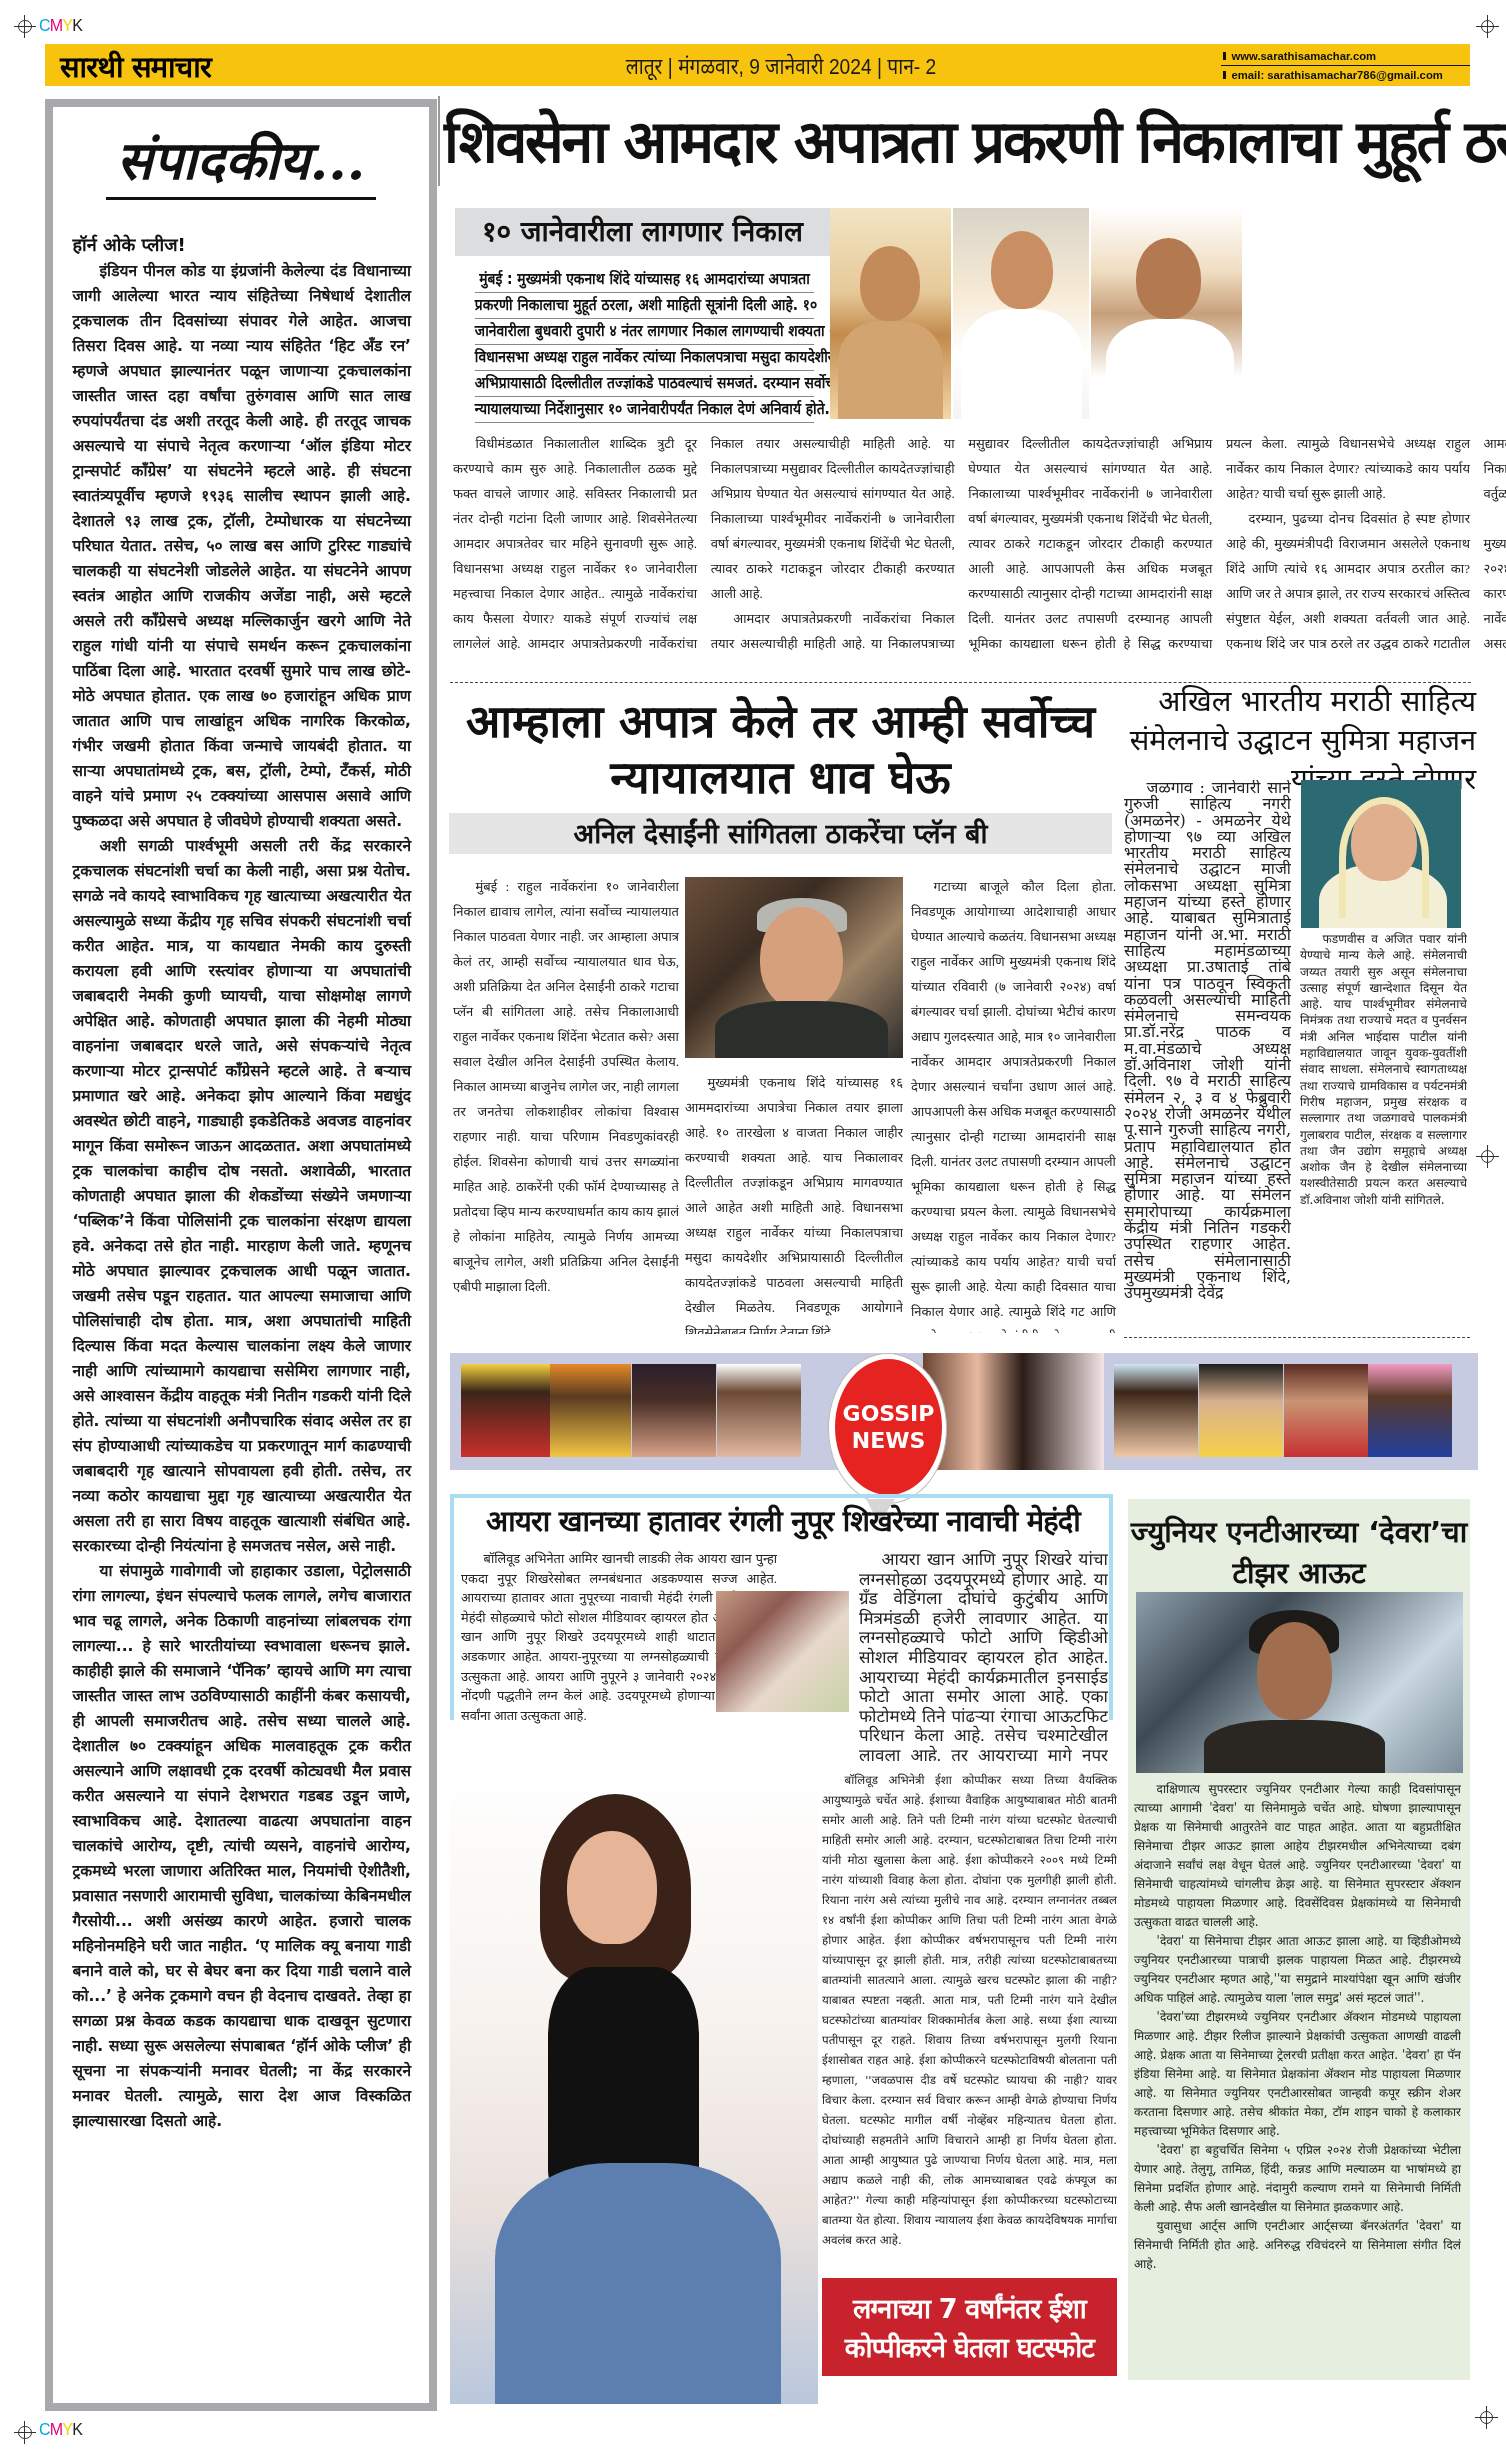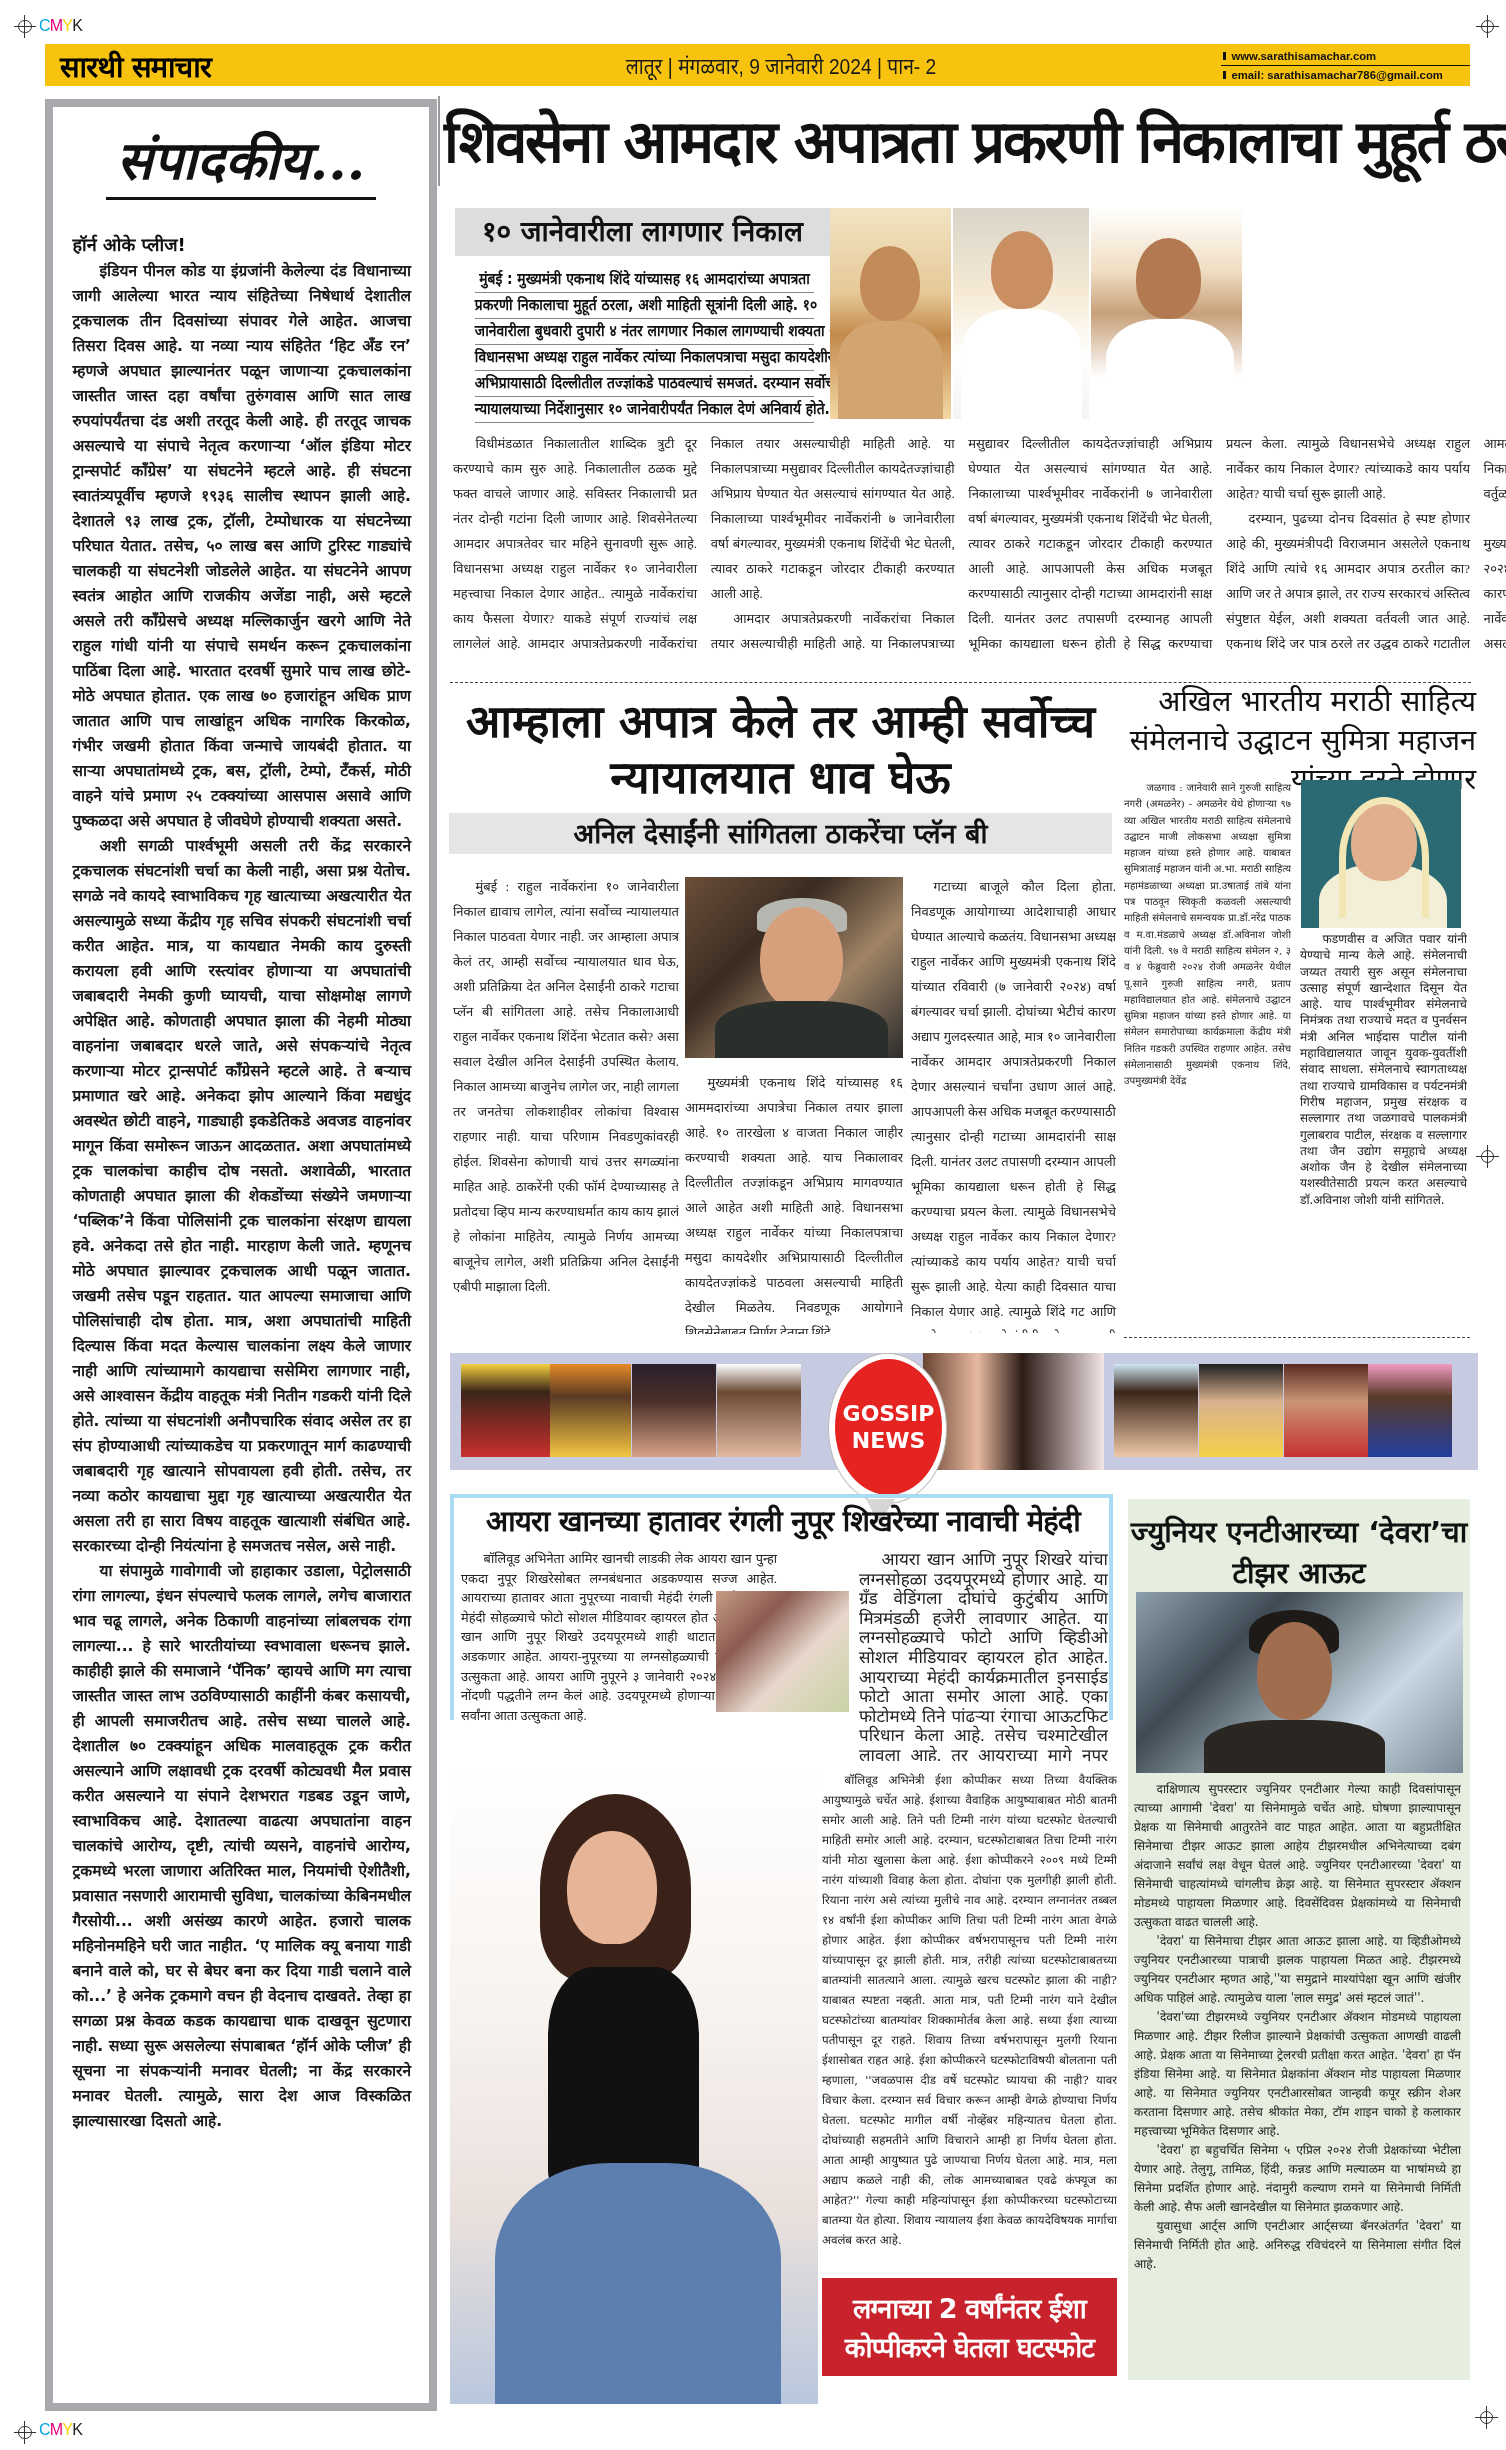--- a/index.html
+++ b/index.html
@@ -182,21 +182,21 @@
   <div class="ph-body"></div>
 </div>
 <div class="col-text" style="left:685px;top:1070px;width:218px;height:264px;overflow:hidden;">
   <p>मुख्यमंत्री एकनाथ शिंदे यांच्यासह १६ आममदारांच्या अपात्रेचा निकाल तयार झाला आहे. १० तारखेला ४ वाजता निकाल जाहीर करण्याची शक्यता आहे. याच निकालावर दिल्लीतील तज्ज्ञांकडून अभिप्राय मागवण्यात आले आहेत अशी माहिती आहे. विधानसभा अध्यक्ष राहुल नार्वेकर यांच्या निकालपत्राचा मसुदा कायदेशीर अभिप्रायासाठी दिल्लीतील कायदेतज्ज्ञांकडे पाठवला असल्याची माहिती देखील मिळतेय. निवडणूक आयोगाने शिवसेनेबाबत निर्णय देताना शिंदे</p>
 </div>
 <div class="col-text" style="left:911px;top:874px;width:205px;height:459px;overflow:hidden;">
   <p>गटाच्या बाजूले कौल दिला होता. निवडणूक आयोगाच्या आदेशाचाही आधार घेण्यात आल्याचे कळतंय. विधानसभा अध्यक्ष राहुल नार्वेकर आणि मुख्यमंत्री एकनाथ शिंदे यांच्यात रविवारी (७ जानेवारी २०२४) वर्षा बंगल्यावर चर्चा झाली. दोघांच्या भेटीचं कारण अद्याप गुलदस्त्यात आहे, मात्र १० जानेवारीला नार्वेकर आमदार अपात्रतेप्रकरणी निकाल देणार असल्यानं चर्चांना उधाण आलं आहे. आपआपली केस अधिक मजबूत करण्यासाठी त्यानुसार दोन्ही गटाच्या आमदारांनी साक्ष दिली. यानंतर उलट तपासणी दरम्यान आपली भूमिका कायद्याला धरून होती हे सिद्ध करण्याचा प्रयत्न केला. त्यामुळे विधानसभेचे अध्यक्ष राहुल नार्वेकर काय निकाल देणार? त्यांच्याकडे काय पर्याय आहेत? याची चर्चा सुरू झाली आहे. येत्या काही दिवसात याचा निकाल येणार आहे. त्यामुळे शिंदे गट आणि ठाकरे गट अशा दोघांनीही जोरदार तयारी केली आहे. या निकालाकडे सर्वांचे लक्ष लागले आहे.</p>
 </div>
 
 <h2 class="h2 sahitya-head">अखिल भारतीय मराठी साहित्य संमेलनाचे उद्घाटन सुमित्रा महाजन यांच्या हस्ते होणार</h2>
-<div class="col-text" style="left:1124px;top:780px;width:167px;height:550px;overflow:hidden;font-family:'DejaVu Serif',serif;font-size:10px;line-height:16.3px;">
+<div class="col-text" style="left:1124px;top:780px;width:167px;height:550px;overflow:hidden;font-family:'DejaVu Serif',serif;font-size:16px;line-height:16.3px;">
   <p>जळगाव : जानेवारी साने गुरुजी साहित्य नगरी (अमळनेर) - अमळनेर येथे होणाऱ्या ९७ व्या अखिल भारतीय मराठी साहित्य संमेलनाचे उद्घाटन माजी लोकसभा अध्यक्षा सुमित्रा महाजन यांच्या हस्ते होणार आहे. याबाबत सुमित्राताई महाजन यांनी अ.भा. मराठी साहित्य महामंडळाच्या अध्यक्षा प्रा.उषाताई तांबे यांना पत्र पाठवून स्विकृती कळवली असल्याची माहिती संमेलनाचे समन्वयक प्रा.डॉ.नरेंद्र पाठक व म.वा.मंडळाचे अध्यक्ष डॉ.अविनाश जोशी यांनी दिली. ९७ वे मराठी साहित्य संमेलन २, ३ व ४ फेब्रुवारी २०२४ रोजी अमळनेर येथील पू.साने गुरुजी साहित्य नगरी, प्रताप महाविद्यालयात होत आहे. संमेलनाचे उद्घाटन सुमित्रा महाजन यांच्या हस्ते होणार आहे. या संमेलन समारोपाच्या कार्यक्रमाला केंद्रीय मंत्री नितिन गडकरी उपस्थित राहणार आहेत. तसेच संमेलानासाठी मुख्यमंत्री एकनाथ शिंदे, उपमुख्यमंत्री देवेंद्र</p>
 </div>
 <div class="photo ph-mahajan">
   <div class="ph-body"></div>
   <div class="ph-face"></div>
   <div class="ph-veil"></div>
 </div>
 <div class="col-text" style="left:1300px;top:931px;width:167px;height:399px;overflow:hidden;font-family:'DejaVu Serif',serif;font-size:12px;line-height:16.3px;">
   <p>फडणवीस व अजित पवार यांनी येण्याचे मान्य केले आहे. संमेलनाची जय्यत तयारी सुरु असून संमेलनाचा उत्साह संपूर्ण खान्देशात दिसून येत आहे. याच पार्श्वभूमीवर संमेलनाचे निमंत्रक तथा राज्याचे मदत व पुनर्वसन मंत्री अनिल भाईदास पाटील यांनी महाविद्यालयात जावून युवक-युवतींशी संवाद साधला. संमेलनाचे स्वागताध्यक्ष तथा राज्याचे ग्रामविकास व पर्यटनमंत्री गिरीष महाजन, प्रमुख संरक्षक व सल्लागार तथा जळगावचे पालकमंत्री गुलाबराव पाटील, संरक्षक व सल्लागार तथा जैन उद्योग समूहाचे अध्यक्ष अशोक जैन हे देखील संमेलनाच्या यशस्वीतेसाठी प्रयत्न करत असल्याचे डॉ.अविनाश जोशी यांनी सांगितले.</p>
 </div>
@@ -238,21 +238,21 @@
 
 <div class="photo ph-isha">
   <div class="isha-hair"></div>
   <div class="isha-face"></div>
   <div class="isha-body"></div>
   <div class="isha-jeans"></div>
 </div>
 <div class="col-text" style="left:822px;top:1770px;width:295px;height:501px;overflow:hidden;font-family:'DejaVu Serif',serif;font-size:11.7px;line-height:20px;">
   <p>बॉलिवूड अभिनेत्री ईशा कोप्पीकर सध्या तिच्या वैयक्तिक आयुष्यामुळे चर्चेत आहे. ईशाच्या वैवाहिक आयुष्याबाबत मोठी बातमी समोर आली आहे. तिने पती टिम्मी नारंग यांच्या घटस्फोट घेतल्याची माहिती समोर आली आहे. दरम्यान, घटस्फोटाबाबत तिचा टिम्मी नारंग यांनी मोठा खुलासा केला आहे. ईशा कोप्पीकरने २००९ मध्ये टिम्मी नारंग यांच्याशी विवाह केला होता. दोघांना एक मुलगीही झाली होती. रियाना नारंग असे त्यांच्या मुलीचे नाव आहे. दरम्यान लग्नानंतर तब्बल १४ वर्षांनी ईशा कोप्पीकर आणि तिचा पती टिम्मी नारंग आता वेगळे होणार आहेत. ईशा कोप्पीकर वर्षभरापासूनच पती टिम्मी नारंग यांच्यापासून दूर झाली होती. मात्र, तरीही त्यांच्या घटस्फोटाबाबतच्या बातम्यांनी सातत्याने आला. त्यामुळे खरच घटस्फोट झाला की नाही? याबाबत स्पष्टता नव्हती. आता मात्र, पती टिम्मी नारंग याने देखील घटस्फोटांच्या बातम्यांवर शिक्कामोर्तब केला आहे. सध्या ईशा त्याच्या पतीपासून दूर राहते. शिवाय तिच्या वर्षभरापासून मुलगी रियाना ईशासोबत राहत आहे. ईशा कोप्पीकरने घटस्फोटाविषयी बोलताना पती म्हणाला, ''जवळपास दीड वर्षे घटस्फोट घ्यायचा की नाही? यावर विचार केला. दरम्यान सर्व विचार करून आम्ही वेगळे होण्याचा निर्णय घेतला. घटस्फोट मागील वर्षी नोव्हेंबर महिन्यातच घेतला होता. दोघांच्याही सहमतीने आणि विचाराने आम्ही हा निर्णय घेतला होता. आता आम्ही आयुष्यात पुढे जाण्याचा निर्णय घेतला आहे. मात्र, मला अद्याप कळले नाही की, लोक आमच्याबाबत एवढे कंफ्यूज का आहेत?'' गेल्या काही महिन्यांपासून ईशा कोप्पीकरच्या घटस्फोटाच्या बातम्या येत होत्या. शिवाय न्यायालय ईशा केवळ कायदेविषयक मार्गाचा अवलंब करत आहे.</p>
 </div>
-<div class="isha-banner">लग्नाच्या 2 वर्षांनंतर ईशा कोप्पीकरने घेतला घटस्फोट</div>
+<div class="isha-banner">लग्नाच्या 7 वर्षांनंतर ईशा कोप्पीकरने घेतला घटस्फोट</div>
 
 <div class="devara-box"></div>
 <h2 class="h2 devara-head">ज्युनियर एनटीआरच्या ‘देवरा’चा टीझर आऊट</h2>
 <div class="photo ph-devara">
   <div class="ph-hair"></div>
   <div class="ph-face"></div>
   <div class="ph-body"></div>
 </div>
 <div class="col-text" style="left:1134px;top:1780px;width:327px;height:595px;overflow:hidden;font-family:'DejaVu Serif',serif;font-size:12px;line-height:19px;">
   <p>दाक्षिणात्य सुपरस्टार ज्युनियर एनटीआर गेल्या काही दिवसांपासून त्याच्या आगामी 'देवरा' या सिनेमामुळे चर्चेत आहे. घोषणा झाल्यापासून प्रेक्षक या सिनेमाची आतुरतेने वाट पाहत आहेत. आता या बहुप्रतीक्षित सिनेमाचा टीझर आऊट झाला आहेय टीझरमधील अभिनेत्याच्या दबंग अंदाजाने सर्वांचं लक्ष वेधून घेतलं आहे. ज्युनियर एनटीआरच्या 'देवरा' या सिनेमाची चाहत्यांमध्ये चांगलीच क्रेझ आहे. या सिनेमात सुपरस्टार ॲक्शन मोडमध्ये पाहायला मिळणार आहे. दिवसेंदिवस प्रेक्षकांमध्ये या सिनेमाची उत्सुकता वाढत चालली आहे.</p>

